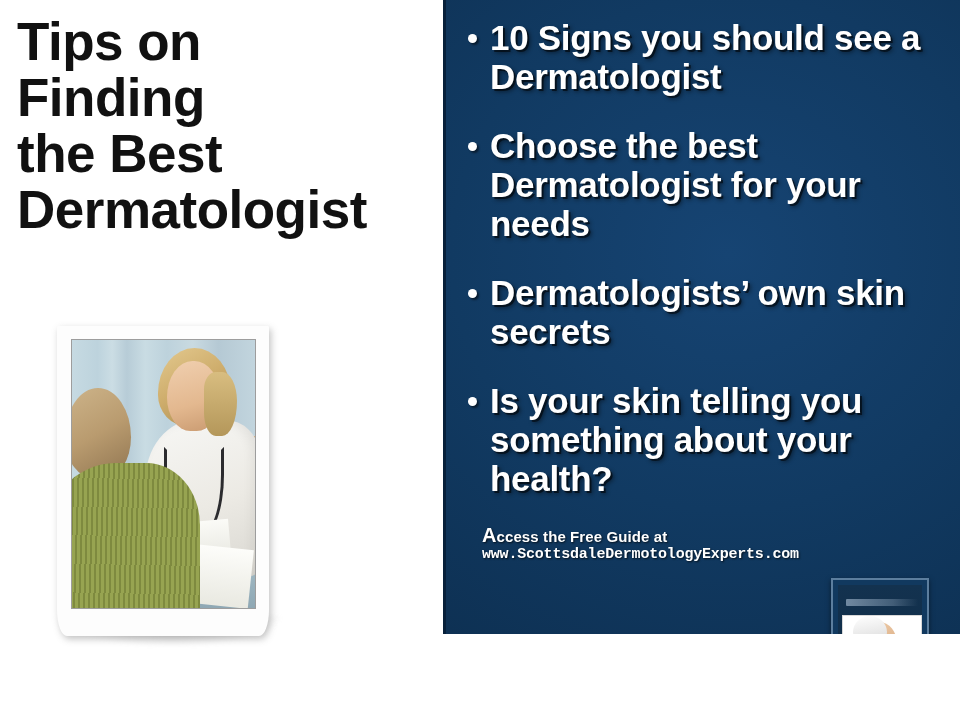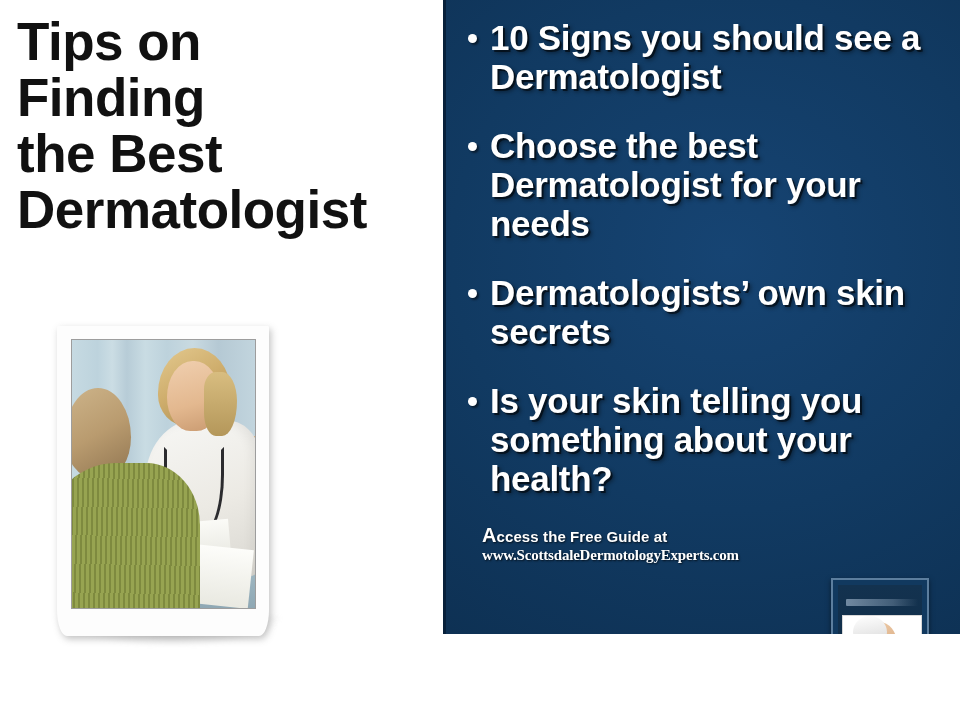--- a/index.html
+++ b/index.html
@@ -251,21 +251,21 @@
     font-weight: bold;
     font-size: 15px;
     line-height: 18px;
     letter-spacing: 0.1px;
     margin-top: 28px;
   }
   .footer-line1 .cap {
     font-size: 20px;
   }
   .footer-line2 {
-    font-family: Liberation Serif, serif;
+    font-family: Liberation Mono, monospace;
     font-weight: bold;
     font-size: 15px;
     line-height: 18px;
     letter-spacing: -0.2px;
   }
 
   
   .guide-thumb {
     position: absolute;
     left: 385px;

